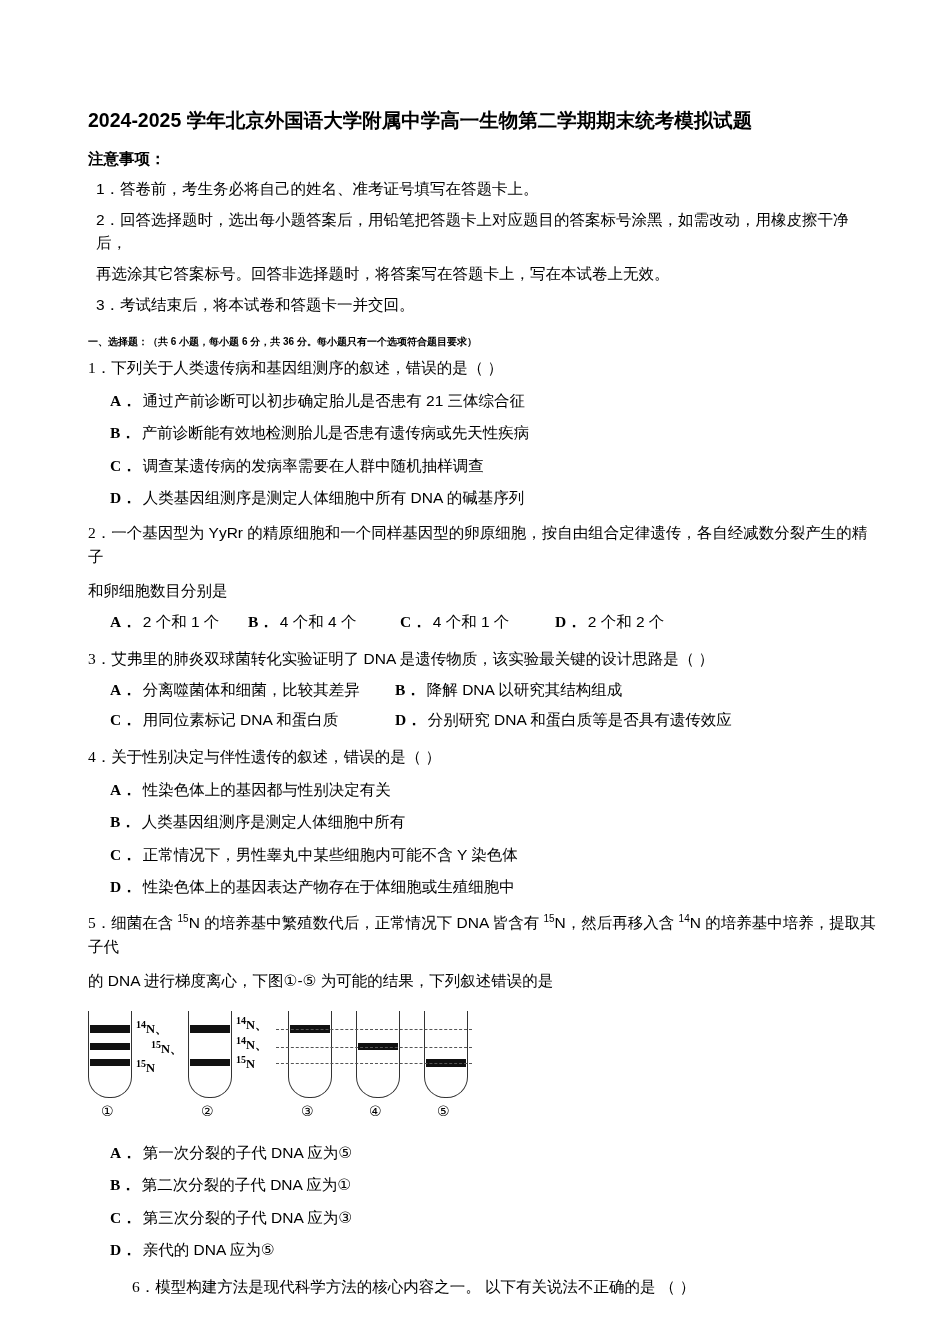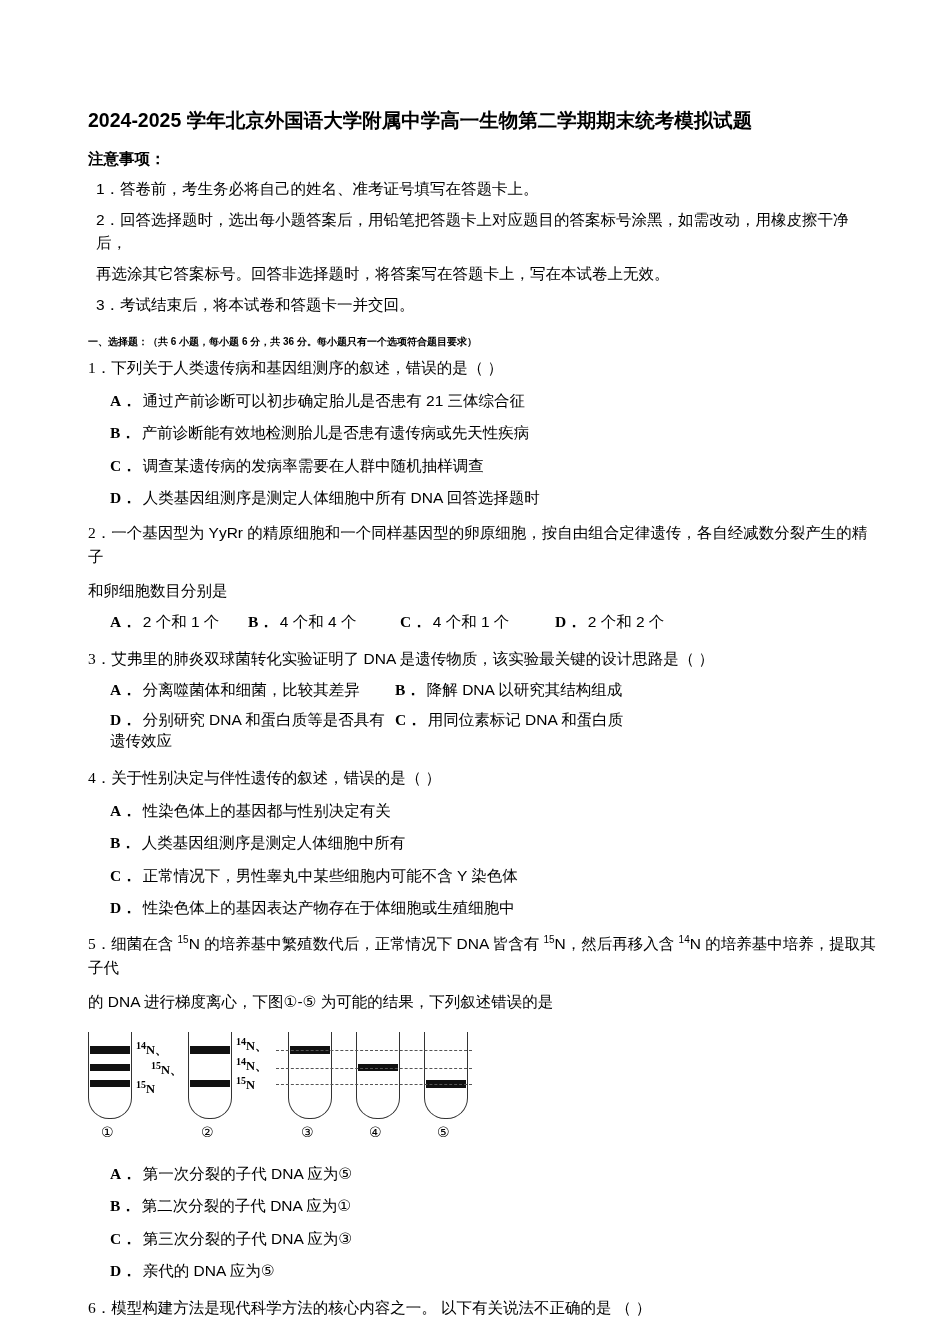--- a/index.html
+++ b/index.html
@@ -159,43 +159,43 @@
     <p class="notice-line">3．考试结束后，将本试卷和答题卡一并交回。</p>
 
     <div class="section-head">一、选择题：（共 6 小题，每小题 6 分，共 36 分。每小题只有一个选项符合题目要求）</div>
 
     <p class="q-stem">
       <span class="num">1．</span><span>下列关于人类遗传病和基因组测序的叙述，错误的是（    ）</span>
     </p>
     <p class="opt"><span class="lab">A．</span><span>通过产前诊断可以初步确定胎儿是否患有 21 三体综合征</span></p>
     <p class="opt"><span class="lab">B．</span><span>产前诊断能有效地检测胎儿是否患有遗传病或先天性疾病</span></p>
     <p class="opt"><span class="lab">C．</span><span>调查某遗传病的发病率需要在人群中随机抽样调查</span></p>
-    <p class="opt"><span class="lab">D．</span><span>人类基因组测序是测定人体细胞中所有 DNA 回答选择题时</span></p>
+    <p class="opt"><span class="lab">D．</span><span>人类基因组测序是测定人体细胞中所有 DNA 的碱基序列</span></p>
 
     <p class="q-stem" style="margin-top:12px;">
       <span class="num">2．</span><span>一个基因型为 YyRr 的精原细胞和一个同样基因型的卵原细胞，按自由组合定律遗传，各自经减数分裂产生的精子</span>
     </p>
     <p class="q-stem" style="margin-top:10px;">和卵细胞数目分别是</p>
     <div class="opt-row q2row" style="padding-left:22px;">
       <span class="cell"><span class="lab">A．</span><span>2 个和 1 个</span></span>
       <span class="cell"><span class="lab">B．</span><span>4 个和 4 个</span></span>
       <span class="cell"><span class="lab">C．</span><span>4 个和 1 个</span></span>
       <span class="cell"><span class="lab">D．</span><span>2 个和 2 个</span></span>
     </div>
 
     <p class="q-stem" style="margin-top:14px;">
       <span class="num">3．</span><span>艾弗里的肺炎双球菌转化实验证明了 DNA 是遗传物质，该实验最关键的设计思路是（  ）</span>
     </p>
     <div class="opt-row q3row">
       <span class="cell"><span class="lab">A．</span><span>分离噬菌体和细菌，比较其差异</span></span>
       <span class="cell"><span class="lab">B．</span><span>降解 DNA 以研究其结构组成</span></span>
     </div>
     <div class="opt-row q3row">
+      <span class="cell"><span class="lab">C．</span><span>用同位素标记 DNA 和蛋白质</span></span>
       <span class="cell"><span class="lab">D．</span><span>分别研究 DNA 和蛋白质等是否具有遗传效应</span></span>
-      <span class="cell"><span class="lab">C．</span><span>用同位素标记 DNA 和蛋白质</span></span>
     </div>
 
     <p class="q-stem" style="margin-top:14px;">
       <span class="num">4．</span><span>关于性别决定与伴性遗传的叙述，错误的是（  ）</span>
     </p>
     <p class="opt"><span class="lab">A．</span><span>性染色体上的基因都与性别决定有关</span></p>
     <p class="opt"><span class="lab">B．</span><span>人类基因组测序是测定人体细胞中所有</span></p>
     <p class="opt"><span class="lab">C．</span><span>正常情况下，男性睾丸中某些细胞内可能不含 Y 染色体</span></p>
     <p class="opt"><span class="lab">D．</span><span>性染色体上的基因表达产物存在于体细胞或生殖细胞中</span></p>
 
@@ -244,18 +244,18 @@
       <span class="circnum" style="left:213px; top:96px;">③</span>
       <span class="circnum" style="left:281px; top:96px;">④</span>
       <span class="circnum" style="left:349px; top:96px;">⑤</span>
     </div>
 
     <p class="opt" style="margin-top:14px;"><span class="lab">A．</span><span>第一次分裂的子代 DNA 应为⑤</span></p>
     <p class="opt"><span class="lab">B．</span><span>第二次分裂的子代 DNA 应为①</span></p>
     <p class="opt"><span class="lab">C．</span><span>第三次分裂的子代 DNA 应为③</span></p>
     <p class="opt"><span class="lab">D．</span><span>亲代的 DNA 应为⑤</span></p>
 
-    <p class="q-stem" style="margin-top:14px;">
+    <p class="q-stem" style="margin-top:14px;margin-left:44px;">
       <span class="num">6．</span><span>模型构建方法是现代科学方法的核心内容之一。 以下有关说法不正确的是   （    ）</span>
     </p>
 
   </div>
 </div>
 
 </body></html>

